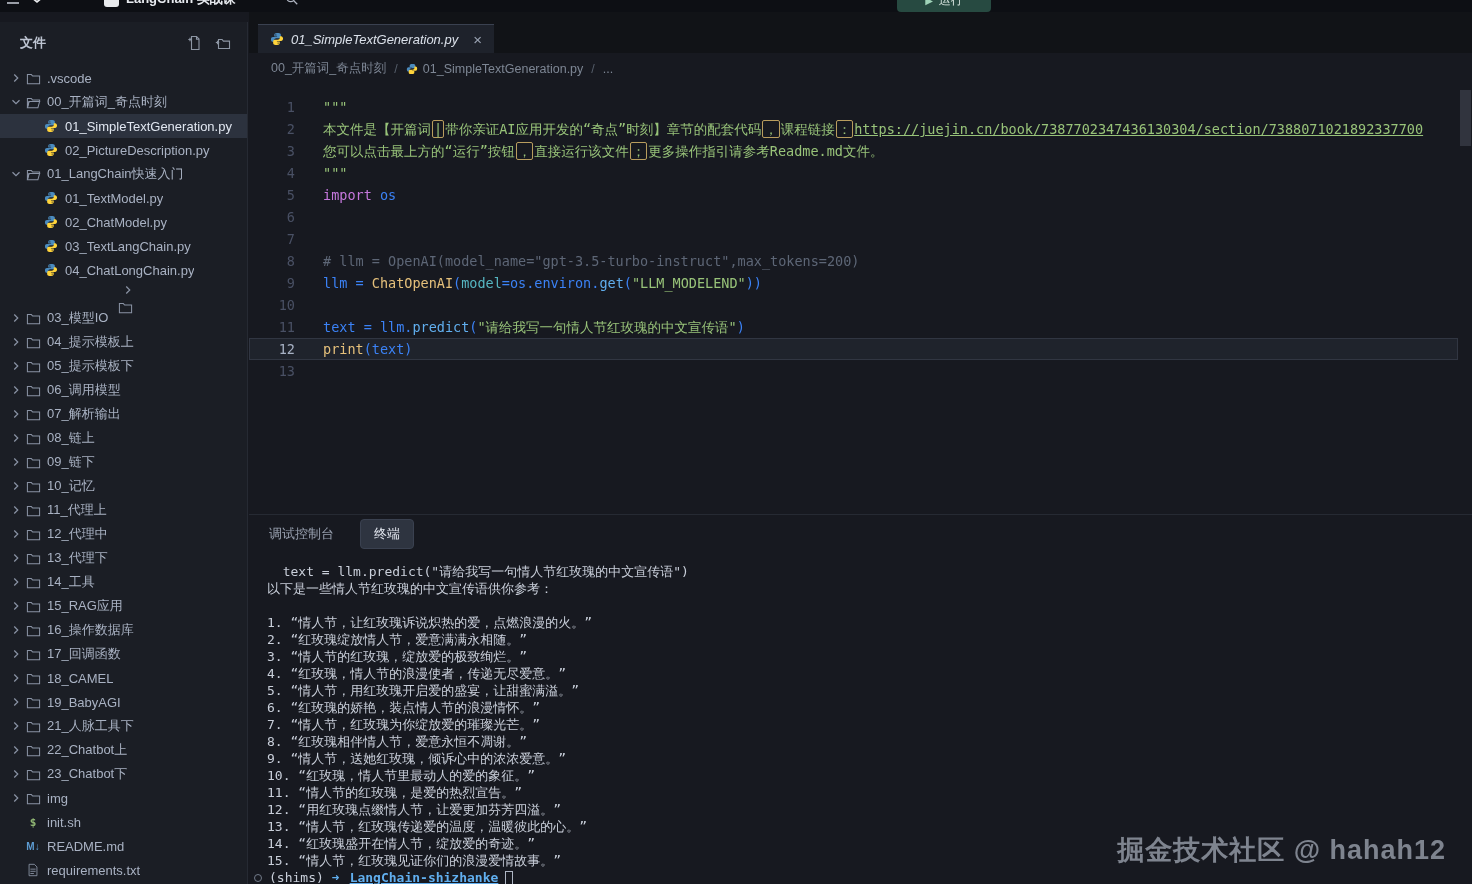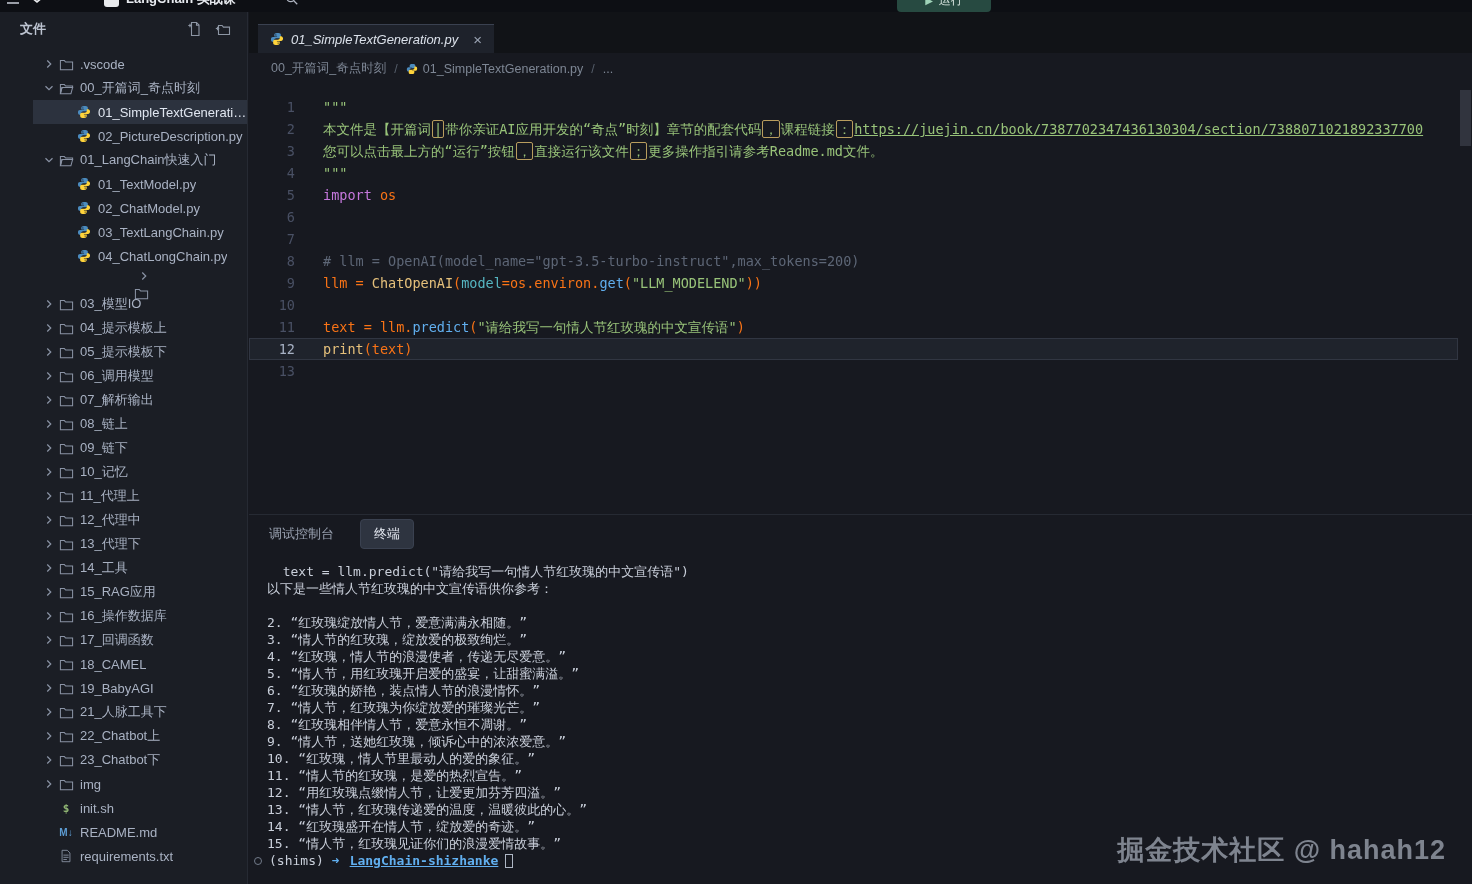--- a/index.html
+++ b/index.html
@@ -12,26 +12,26 @@
   
   .topbar { position:absolute; left:0; top:0; width:1472px; height:12px; background:#0d0f14; overflow:hidden; z-index:6; }
   .topbar-inner { position:relative; height:26px; margin-top:-14px; }
   .tb-item { position:absolute; top:0; height:26px; display:flex; align-items:center; color:#c9ced8; }
   .logo-box { width:15px; height:15px; background:#e9ebee; border-radius:3px; }
   .app-title { font-weight:bold; font-size:13px; color:#e7eaef; white-space:nowrap; }
   .run-btn { position:absolute; left:897px; top:2px; width:94px; height:24px; background:#274a41; border:none; border-radius:4px;
              color:#d6e4de; font-size:12px; display:flex; align-items:center; justify-content:center; gap:6px; cursor:pointer; }
   .run-play { font-size:10px; color:#9fd3b8; }
   
-  .sidebar { position:absolute; left:0; top:8px; width:248px; bottom:0; background:#1b1e25; border-right:1px solid #262a33; overflow:hidden; }
+  .sidebar { position:absolute; left:0; top:22px; width:248px; bottom:0; background:#1b1e25; border-right:1px solid #262a33; overflow:hidden; }
   .sidebar-header { display:flex; align-items:center; justify-content:space-between; padding:12px 16px 8px 20px; }
   .sidebar-title { font-size:13px; font-weight:bold; color:#bdc4d1; }
   .hdr-icons { display:flex; gap:12px; }
   .hdr-icons .hicon { cursor:pointer; opacity:.9; display:flex; }
-  .tree { position:absolute; top:44px; left:0; right:0; bottom:0;margin-left:33px; }
+  .tree { position:absolute; top:44px; left:0; right:0; bottom:0; }
   .tree-row { display:flex; align-items:center; height:24px; font-size:13px; color:#a9b2c3; cursor:pointer; white-space:nowrap; }
   .tree-row.selected { background:#2c323e; color:#e0e6f0; }
   .chev { width:16px; flex:0 0 16px; display:flex; justify-content:center; align-items:center; }
   .ficon { width:18px; flex:0 0 18px; display:flex; justify-content:center; align-items:center; margin-right:5px; }
   .tree-label { overflow:hidden; text-overflow:ellipsis; }
   .ic-shell { color:#8fb573; font-size:11px; font-weight:bold; font-family:"DejaVu Sans Mono",monospace; }
   .ic-md { color:#5d9cd3; font-size:10px; font-weight:bold; }
   
   .main { position:absolute; left:249px; top:12px; right:0; bottom:0; background:#171920; }
   .tabstrip { height:41px; background:#111317; display:flex; align-items:flex-end; padding-left:9px; }
@@ -47,21 +47,21 @@
   .line-num { flex:0 0 46px; text-align:right; color:#495064; }
   .line-content { padding-left:28px; }
   .code-line.current { background:rgba(125,140,170,.09); box-shadow:inset 0 0 0 1px rgba(140,155,185,.16); }
   .code-line.current .line-num { color:#a7b1c4; }
   .tk-kw { color:#c678dd; }
   .tk-str { color:#98c379; }
   .tk-cmt { color:#5d6676; }
   .tk-fn { color:#e5c07b; }
   .tk-meth { color:#61afef; }
   .tk-param { color:#56b6c2; }
-  .tk-def { color:#f97316;text-align:right; }
+  .tk-def { color:#3b82f6;text-align:right; }
   .tk-link { color:#98c379; text-decoration:underline; }
   .tk-boxed { color:#98c379; border:1px solid #b99d5e; border-radius:2px; padding:0 1px; margin:0 1px; }
   
   .panel { position:absolute; top:502px; left:0; right:0; bottom:0; border-top:1px solid #262a33; background:#171920; }
   .panel-header { height:38px; display:flex; align-items:center; gap:26px; padding-left:20px; }
   .panel-tab { font-size:13px; color:#99a1b0; cursor:pointer; }
   .panel-tab.active { background:#2e3440; color:#e4e8f0; padding:5px 13px; border-radius:4px; border:1px solid #3a4150; }
   .terminal { position:absolute; top:38px; left:0; right:0; bottom:0; padding:10px 0 0 18px;
               font-family:"DejaVu Sans Mono",monospace; font-size:13px; color:#c9cfda; overflow:hidden; }
   .term-line { min-height:17px; line-height:17px; white-space:pre; }
@@ -589,20 +589,21 @@
 
   <div class="panel">
     <div class="panel-header">
       <span class="panel-tab">调试控制台</span>
       <span class="panel-tab active">终端</span>
     </div>
     <div class="terminal" id="terminal">
         <div class="term-line">  text = llm.predict("请给我写一句情人节红玫瑰的中文宣传语")</div>
         <div class="term-line">以下是一些情人节红玫瑰的中文宣传语供你参考：</div>
         <div class="term-line"></div>
+        <div class="term-line">1. “情人节，让红玫瑰诉说炽热的爱，点燃浪漫的火。”</div>
         <div class="term-line">2. “红玫瑰绽放情人节，爱意满满永相随。”</div>
         <div class="term-line">3. “情人节的红玫瑰，绽放爱的极致绚烂。”</div>
         <div class="term-line">4. “红玫瑰，情人节的浪漫使者，传递无尽爱意。”</div>
         <div class="term-line">5. “情人节，用红玫瑰开启爱的盛宴，让甜蜜满溢。”</div>
         <div class="term-line">6. “红玫瑰的娇艳，装点情人节的浪漫情怀。”</div>
         <div class="term-line">7. “情人节，红玫瑰为你绽放爱的璀璨光芒。”</div>
         <div class="term-line">8. “红玫瑰相伴情人节，爱意永恒不凋谢。”</div>
         <div class="term-line">9. “情人节，送她红玫瑰，倾诉心中的浓浓爱意。”</div>
         <div class="term-line">10. “红玫瑰，情人节里最动人的爱的象征。”</div>
         <div class="term-line">11. “情人节的红玫瑰，是爱的热烈宣告。”</div>

